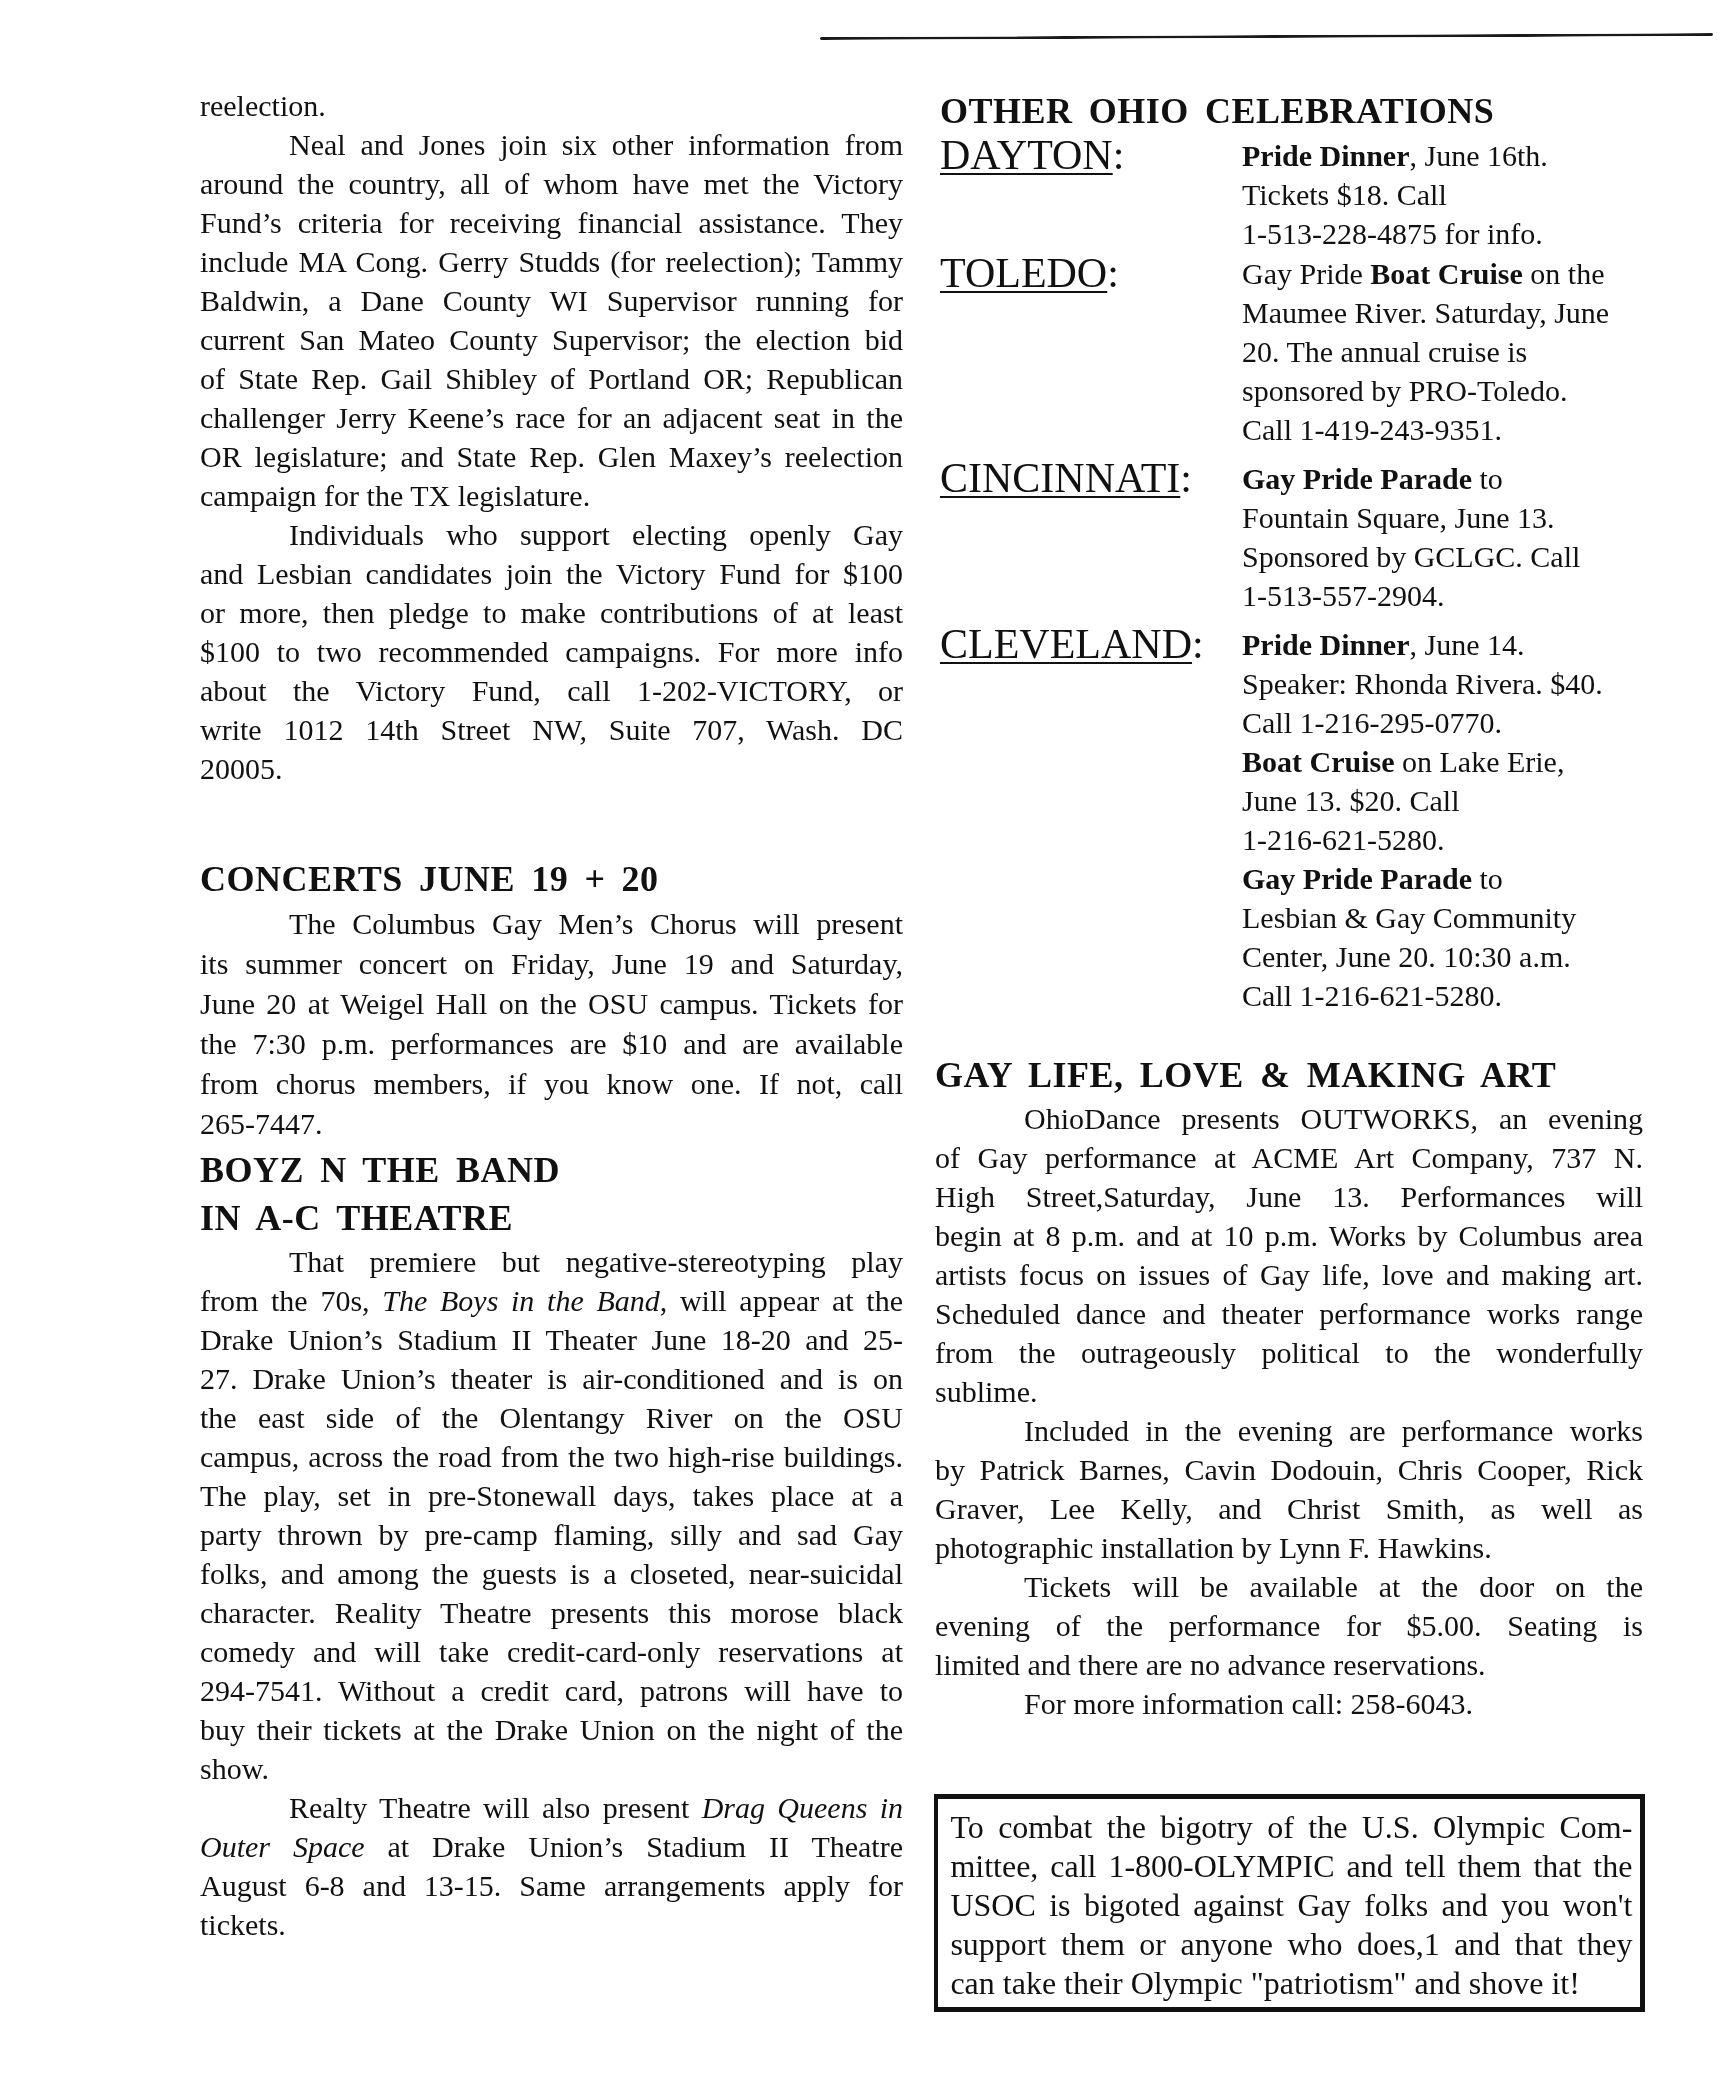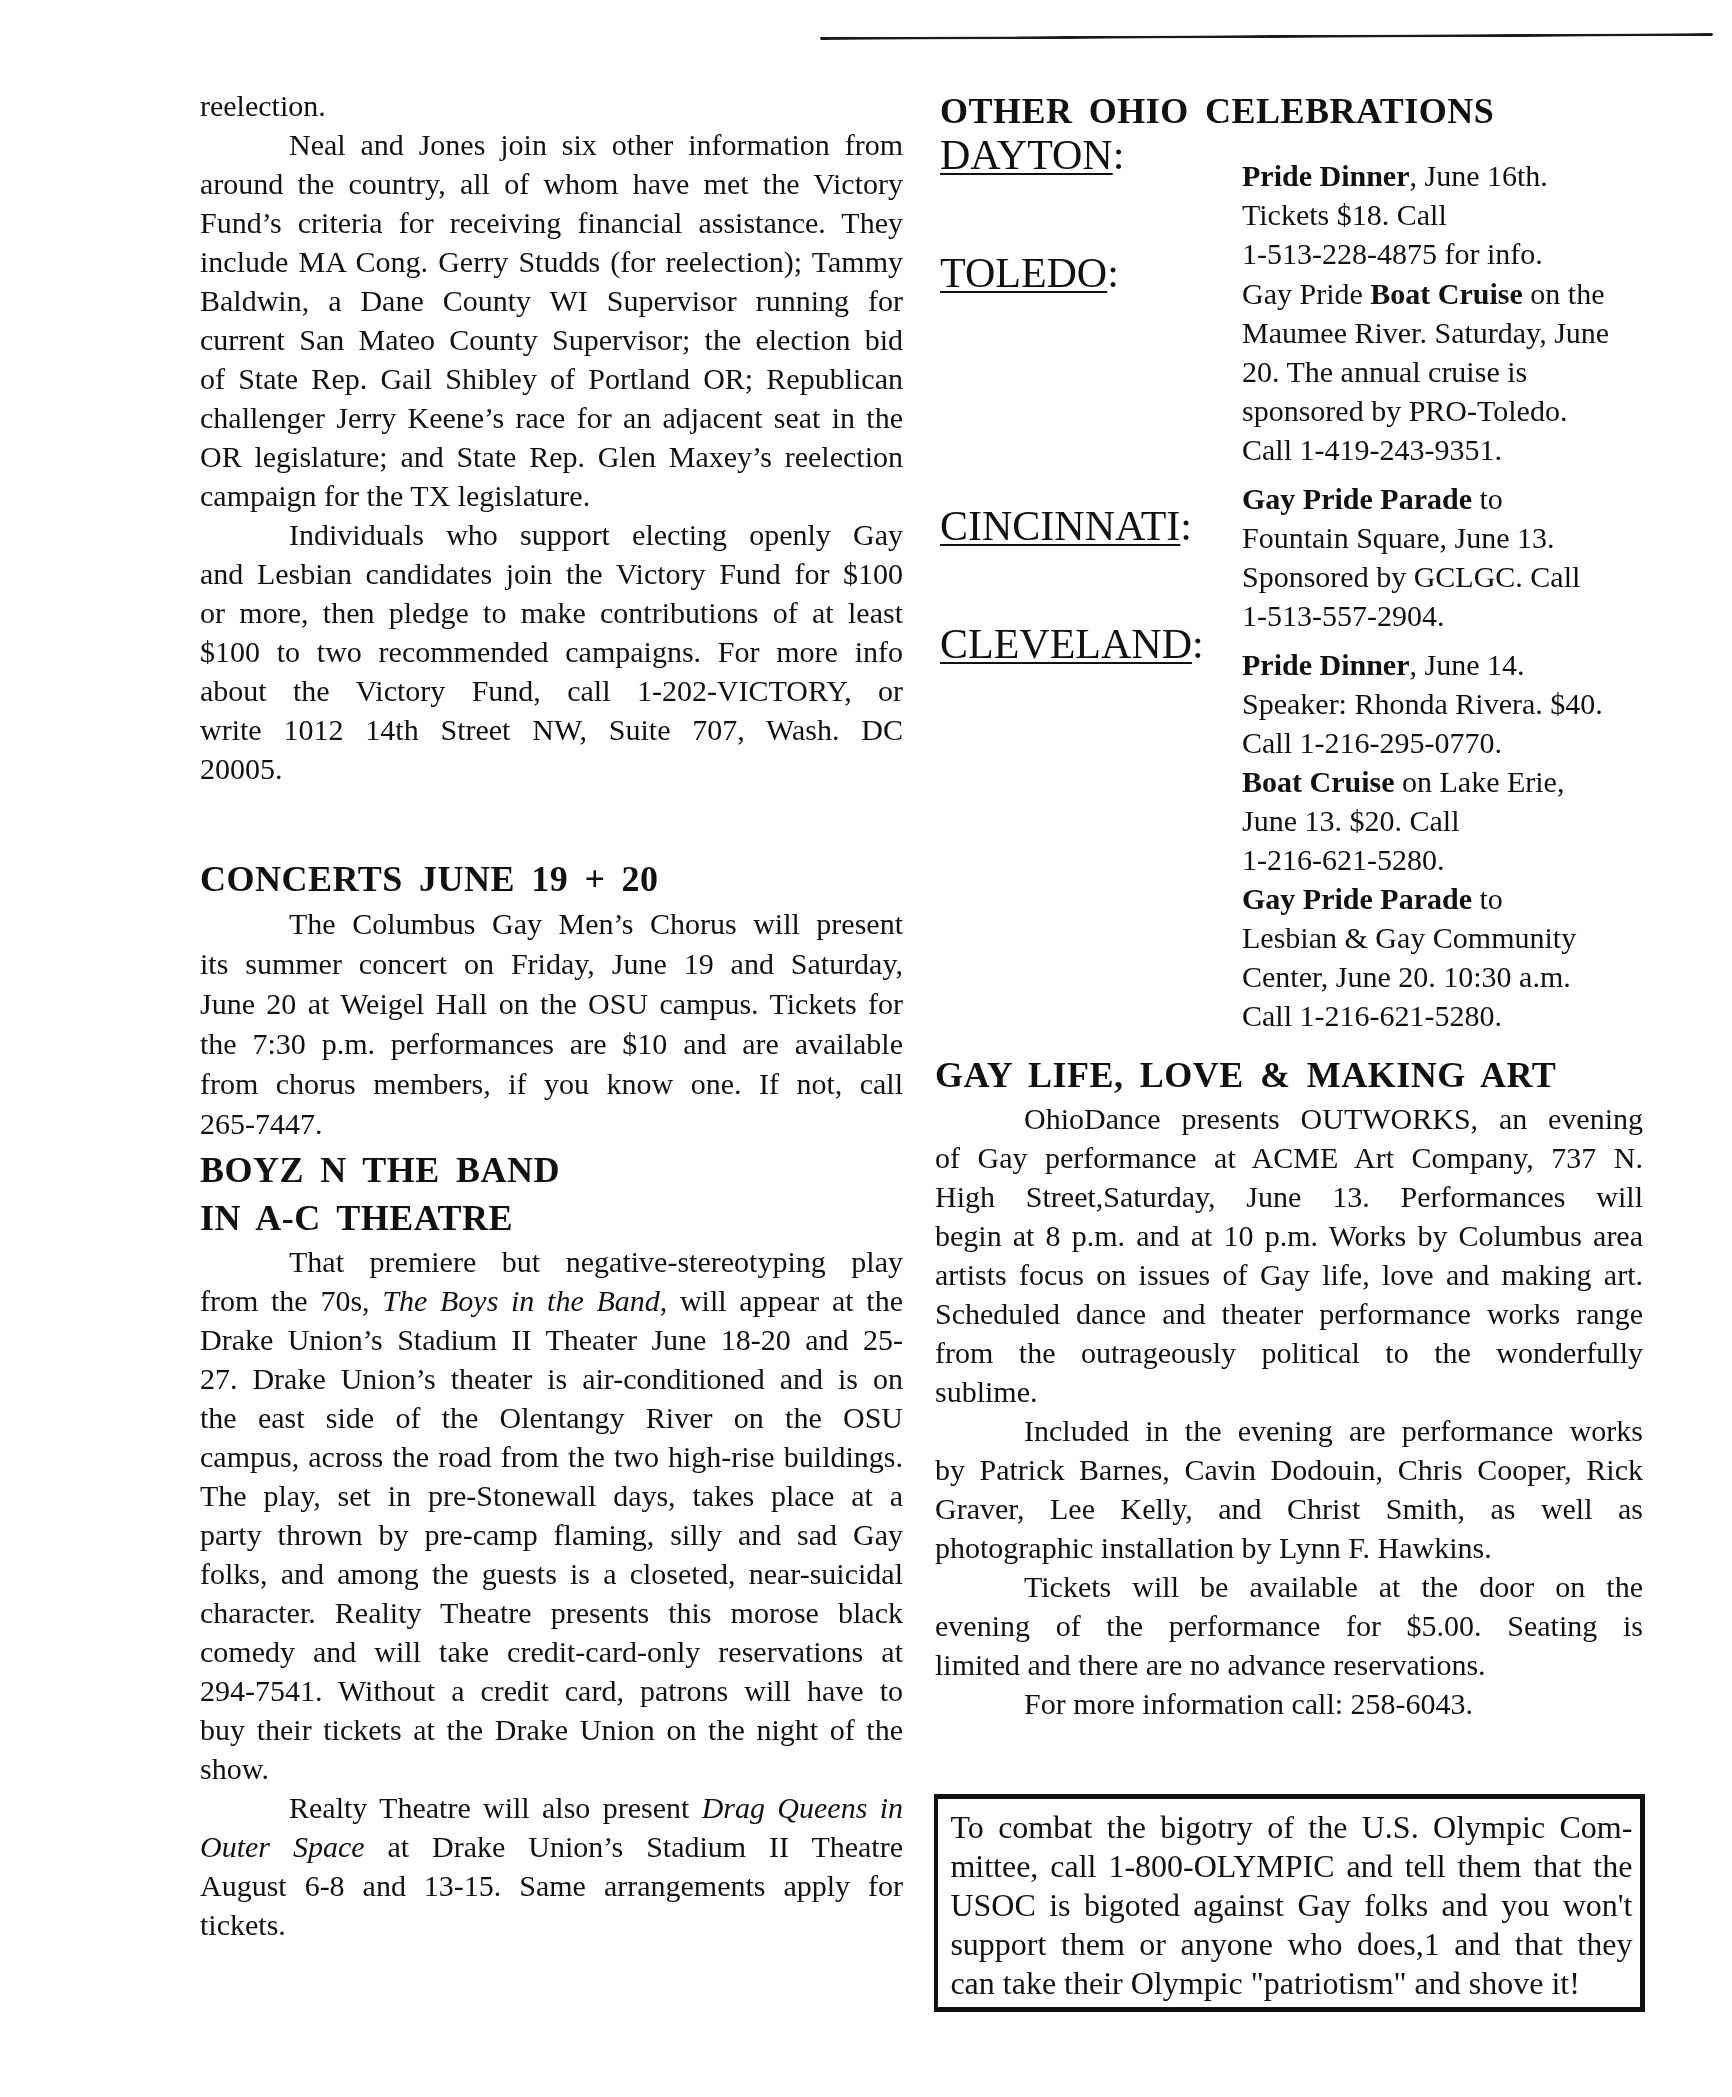--- a/index.html
+++ b/index.html
@@ -24,21 +24,21 @@
     white-space: nowrap; letter-spacing: 0.5px; word-spacing: 6.7px;
   }
   .left-col { left: 200px; width: 703px; }
   .right-col { left: 935px; width: 708px; }
   .city {
     position: absolute; left: 940px; font-size: 42px; line-height: 39px;
     text-decoration: underline; text-decoration-thickness: 2.4px; text-underline-offset: 3.8px;
     white-space: nowrap;
   }
   .city .colon { text-decoration: none; display: inline-block; }
-  .detail { position: absolute; left: 1242px; width: 409px; margin-top: 20px; }
+  .detail { position: absolute; left: 1242px; width: 409px; }
   .detail .line { text-align: left; text-align-last: left; }
   .b { font-weight: bold; }
   .i { font-style: italic; }
   .notice-box {
     position: absolute; left: 934px; top: 1794px; width: 711px; height: 218px;
     box-sizing: border-box; border: 5.7px solid #111111; border-left-width: 4.8px;
     padding: 8.6px 7.6px 0 12.4px; overflow: visible;
   }
   .notice-box .line { font-size: 32px; }
 </style>
@@ -115,21 +115,21 @@
 
 <div class="city" style="top:254px;"><span>TOLEDO</span><span class="colon">:</span></div>
 <div class="detail" style="top:254px;">
   <div class="line"><span>Gay Pride </span><span class="b">Boat Cruise</span><span> on the</span></div>
   <div class="line">Maumee River. Saturday, June</div>
   <div class="line">20.  The annual cruise is</div>
   <div class="line">sponsored by PRO-Toledo.</div>
   <div class="line">Call 1-419-243-9351.</div>
 </div>
 
-<div class="city" style="top:459px;margin-top:48px;"><span>CINCINNATI</span><span class="colon">:</span></div>
+<div class="city" style="top:459px;"><span>CINCINNATI</span><span class="colon">:</span></div>
 <div class="detail" style="top:459px;">
   <div class="line"><span class="b">Gay Pride Parade</span><span> to</span></div>
   <div class="line">Fountain Square, June 13.</div>
   <div class="line">Sponsored by GCLGC. Call</div>
   <div class="line">1-513-557-2904.</div>
 </div>
 
 <div class="city" style="top:625px;"><span>CLEVELAND</span><span class="colon">:</span></div>
 <div class="detail" style="top:625px;">
   <div class="line"><span class="b">Pride Dinner</span><span>, June 14.</span></div>

